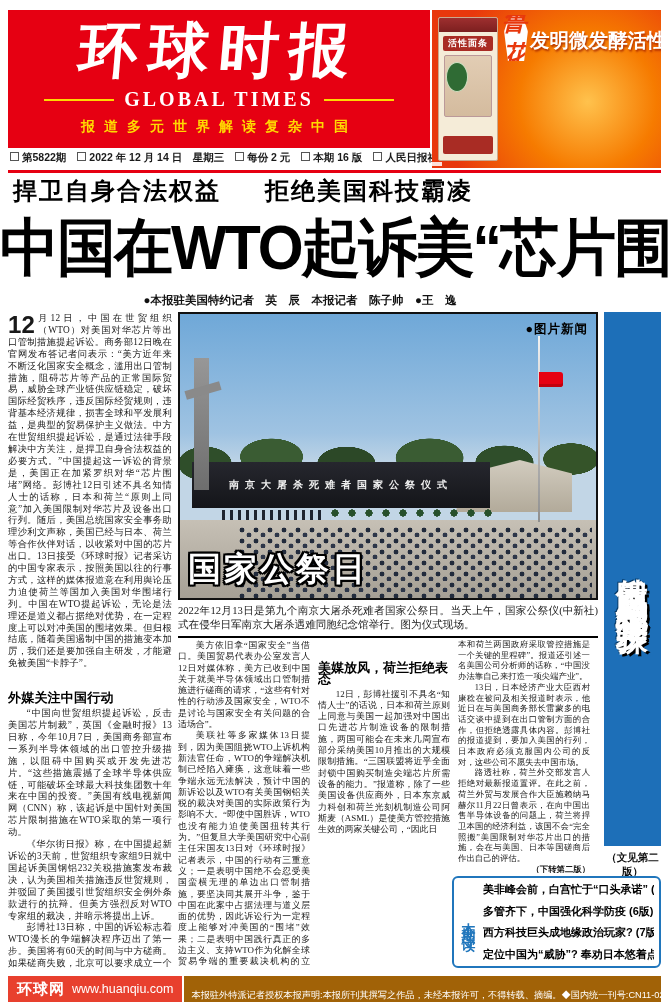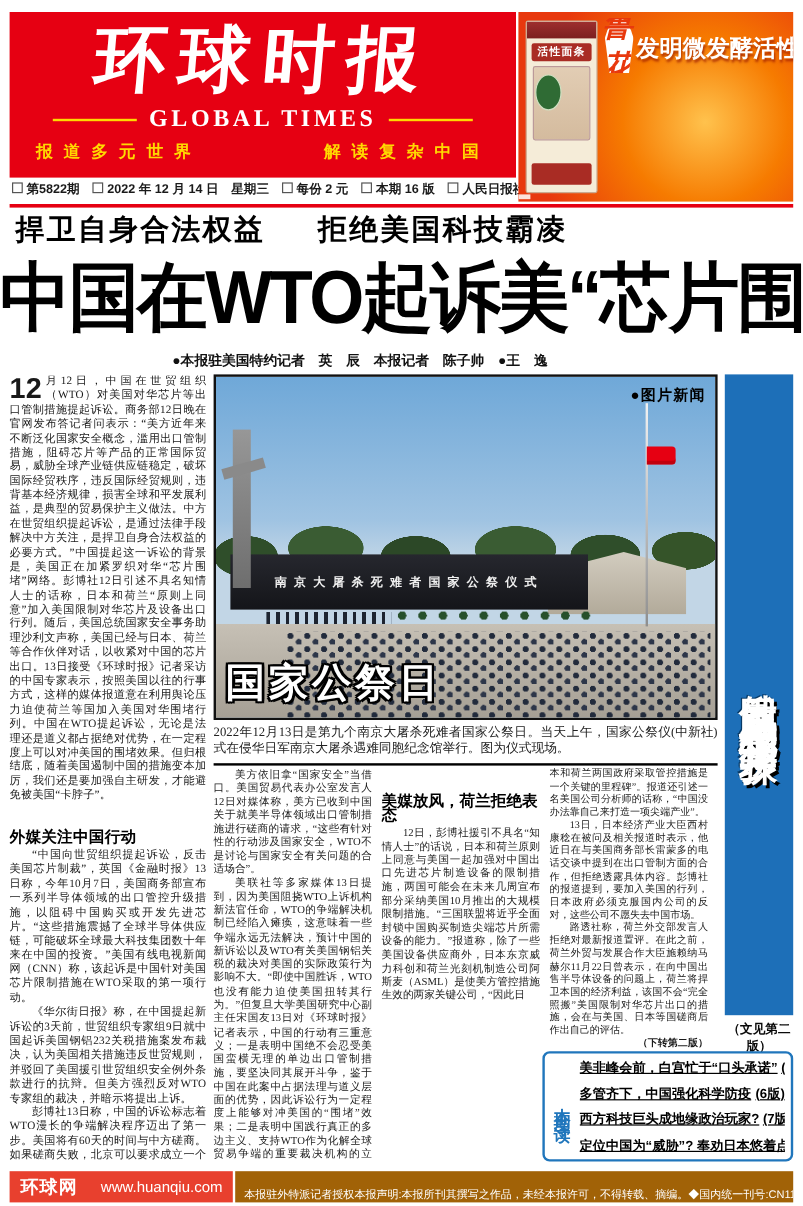--- a/index.html
+++ b/index.html
@@ -5,21 +5,21 @@
   * { margin:0; padding:0; box-sizing:border-box; }
   html,body { width:669px; height:1005px; }
   body { background:#fff; font-family:"Liberation Sans", sans-serif; position:relative; overflow:hidden; color:#111; }
 
   
   .masthead { position:absolute; left:8px; top:10px; width:422px; height:138px; background:#e60012; color:#fff; text-align:center; overflow:hidden; }
   .mast-title { font-family:"DejaVu Serif", serif; font-size:60px; font-weight:900; letter-spacing:10px; line-height:72px; margin-top:4px; transform:skewX(-5deg); }
   .mast-en { display:flex; align-items:center; gap:10px; padding:0 36px; margin-top:2px; }
   .mast-en .rule { flex:1; height:2px; background:#ffd900; }
   .mast-en .en { font-family:"Liberation Serif", serif; font-weight:700; font-size:20px; letter-spacing:3px; white-space:nowrap; }
-  .mast-slogans { display:flex; justify-content:space-between; padding:7px 22px 0; color:#ffd900; font-weight:700; font-size:14px; letter-spacing:9px; }
+  .mast-slogans { display:flex; justify-content:center; padding:7px 22px 0; color:#ffd900; font-weight:700; font-size:14px; letter-spacing:9px; }
 
   
   .issue-bar { position:absolute; left:10px; top:151px; width:420px; display:flex; gap:11px; align-items:center; font-size:10.5px; font-weight:700; color:#1a1a1a; white-space:nowrap; }
   .issue-item::before { content:""; display:inline-block; width:7px; height:7px; border:1.3px solid #555; margin-right:3px; background:#fff; }
   .red-rule { position:absolute; left:8px; top:170px; width:653px; height:3px; background:#e60012; }
 
   
   .ad { position:absolute; left:432px; top:10px; width:229px; height:158px; background:radial-gradient(circle at 68% 58%, #ffc24d 0%, #f67b00 38%, #e8380d 80%); overflow:hidden; }
   .ad-tag { position:absolute; left:0px; bottom:2px; writing-mode:vertical-rl; font-size:8.5px; color:#e60012; background:rgba(255,255,255,.85); padding:2px 0; line-height:10px; }
   .package { position:absolute; left:6px; top:7px; width:60px; height:144px; background:#f5ecd8; border:1px solid #caa98e; border-radius:2px; overflow:hidden; }
@@ -88,26 +88,26 @@
   
   .sidebar { position:absolute; left:604px; top:312px; width:57px; height:534px; background:#1d6fb8; display:flex; align-items:center; justify-content:center; }
   .sidebar-title { writing-mode:vertical-rl; color:#fff; font-size:32px; font-weight:900; letter-spacing:4px; white-space:nowrap;
     text-shadow:2.5px 2.5px 0 #000, -1px -1px 0 #083a66; }
   .sidebar-note { position:absolute; left:596px; top:851px; width:73px; text-align:center; font-size:10.5px; font-weight:900; color:#0a0a0a; }
 
   
   .digest { position:absolute; left:452px; top:876px; width:209px; height:92px; background:#fff; border:2px solid #2076bc; border-radius:6px; display:flex; gap:5px; padding:4px 5px 4px 6px; }
   .digest-label { writing-mode:vertical-lr; text-align:center; color:#2076bc; font-size:14px; font-weight:900; letter-spacing:5px; }
   .digest-items { flex:1; display:flex; flex-direction:column; justify-content:space-between; overflow:hidden; }
-  .digest-row { display:flex; justify-content:space-between; font-size:11px; font-weight:700; color:#000; white-space:nowrap;text-decoration:underline; }
+  .digest-row { display:flex; font-size:11px; font-weight:700; color:#000; white-space:nowrap; }
   .digest-row .pg { margin-left:3px; }
 
   
   .footer { position:absolute; left:8px; top:976px; width:653px; height:26px; display:flex; }
-  .footer-site { background:#e8402e; color:#fff; display:flex; align-items:center; gap:19px; padding:0 9px; white-space:nowrap; }
+  .footer-site { background:#e8402e; color:#fff; display:flex; align-items:center; gap:7px; padding:0 9px; white-space:nowrap; }
   .site-name { font-size:15px; font-weight:900; letter-spacing:1px; }
   .site-url { font-size:12.5px; }
   .footer-main { flex:1; margin-left:2px; background:#a16207; color:#fff; display:flex; align-items:flex-end; justify-content:space-between; padding:0 7px; font-size:9.2px; white-space:nowrap; overflow:hidden; }
 </style>
 </head>
 <body>
 
 <div class="masthead">
   <div class="mast-title">环球时报</div>
   <div class="mast-en">

